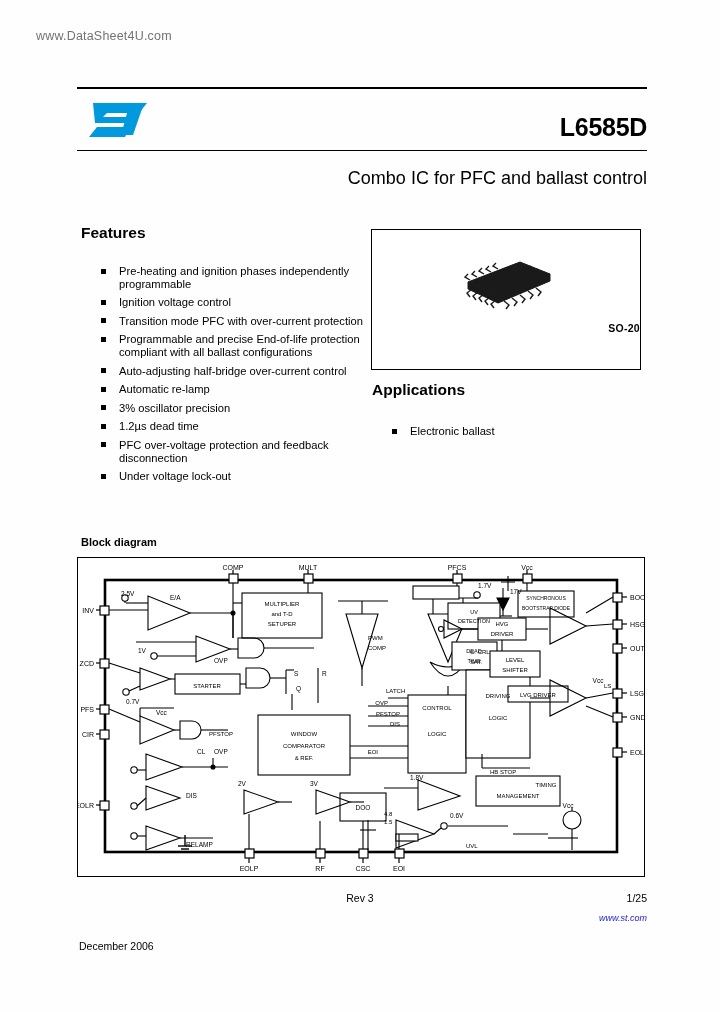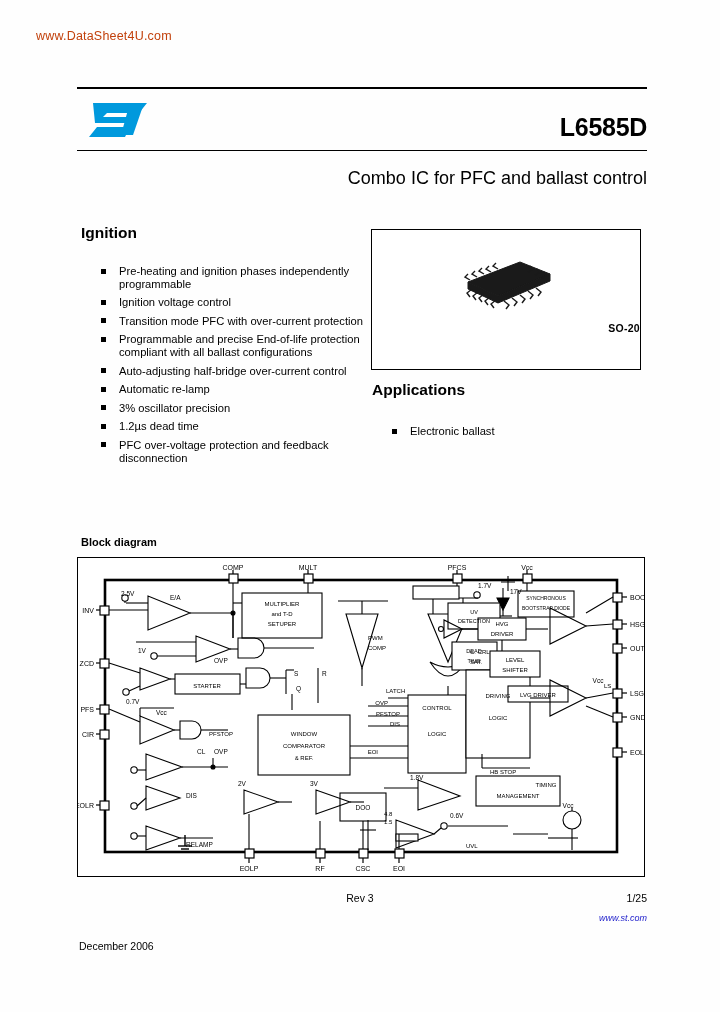--- a/index.html
+++ b/index.html
@@ -20,21 +20,21 @@
     inset: 0;
     background: #fefefe;
   }
 
   
   .watermark {
     position: absolute;
     left: 36px;
     top: 29px;
     font-size: 12.5px;
-    color: #c2410c;
+    color: #737373;
     letter-spacing: 0.2px;
     font-family: "Liberation Sans", sans-serif;
   }
 
   
   .rule {
     position: absolute;
     left: 77px;
     right: 73px;
     height: 2px;
@@ -192,31 +192,32 @@
     <path d="M8 6 L62 6 L54 16 L22 16 L18 20 L50 20 L40 40 L4 40 L12 30 L40 30 L43 26 L10 26 Z" fill="#0099dd"></path>
     <path d="M44 9 L58 9 L48 38 L36 38 Z" fill="#0099dd"></path>
   </svg>
 
   <div class="part-number">L6585D</div>
 
   <div class="rule rule-bottom"></div>
 
   <div class="subtitle">Combo IC for PFC and ballast control</div>
 
-  <h2 class="section-head" id="features-head">Ignition</h2>
+  <h2 class="section-head" id="features-head">Features</h2>
   <ul class="bullets" id="features-list">
     <li>Pre-heating and ignition phases independently programmable</li>
     <li>Ignition voltage control</li>
     <li>Transition mode PFC with over-current protection</li>
     <li>Programmable and precise End-of-life protection compliant with all ballast configurations</li>
     <li>Auto-adjusting half-bridge over-current control</li>
     <li>Automatic re-lamp</li>
     <li>3% oscillator precision</li>
     <li>1.2µs dead time</li>
     <li>PFC over-voltage protection and feedback disconnection</li>
+    <li>Under voltage lock-out</li>
   </ul>
 
   <div class="package-box">
     <svg class="pkg-img" viewBox="0 0 120 62">
       <g fill="#1a1a1a" stroke="#1a1a1a" stroke-width="1">
         <path d="M22 26 L74 6 L104 18 L52 40 Z"></path>
         <path d="M22 26 L22 33 L52 47 L52 40 Z"></path>
         <path d="M52 40 L52 47 L104 25 L104 18 Z"></path>
       </g>
       <g stroke="#1a1a1a" stroke-width="1.4" fill="none">

